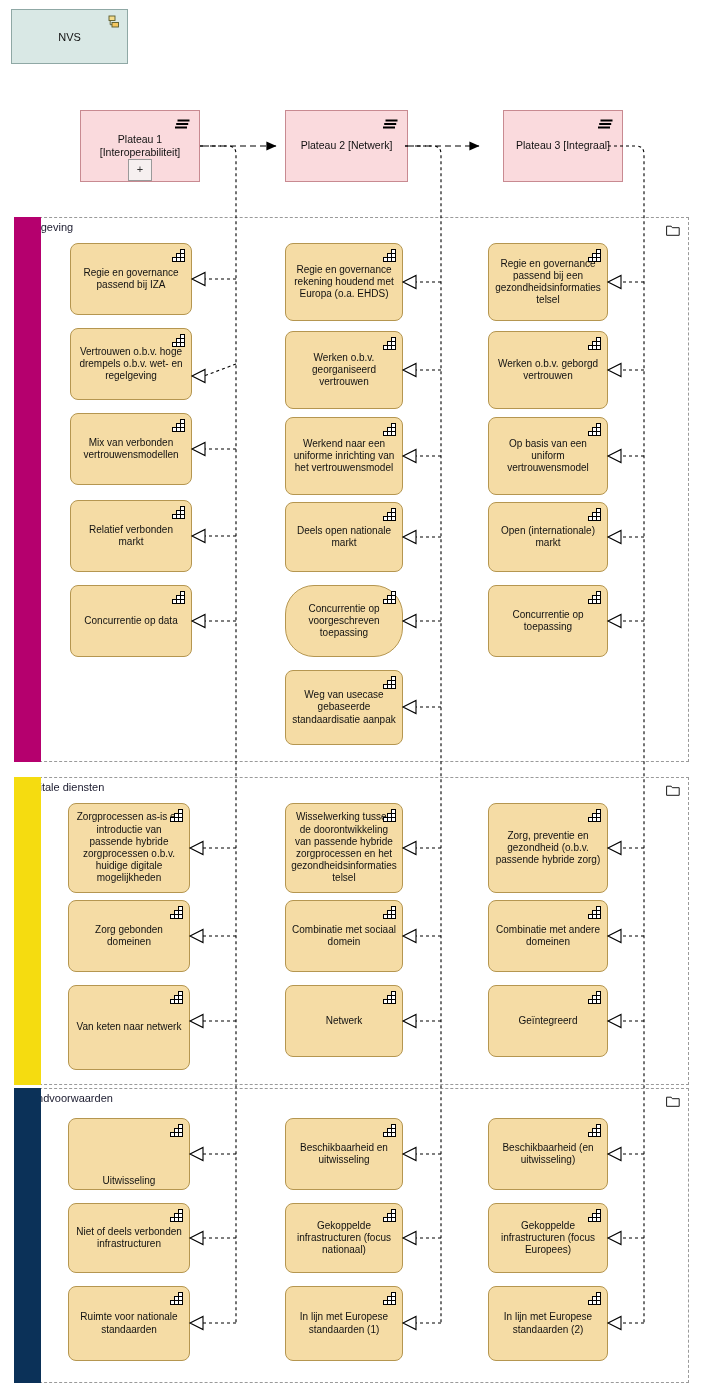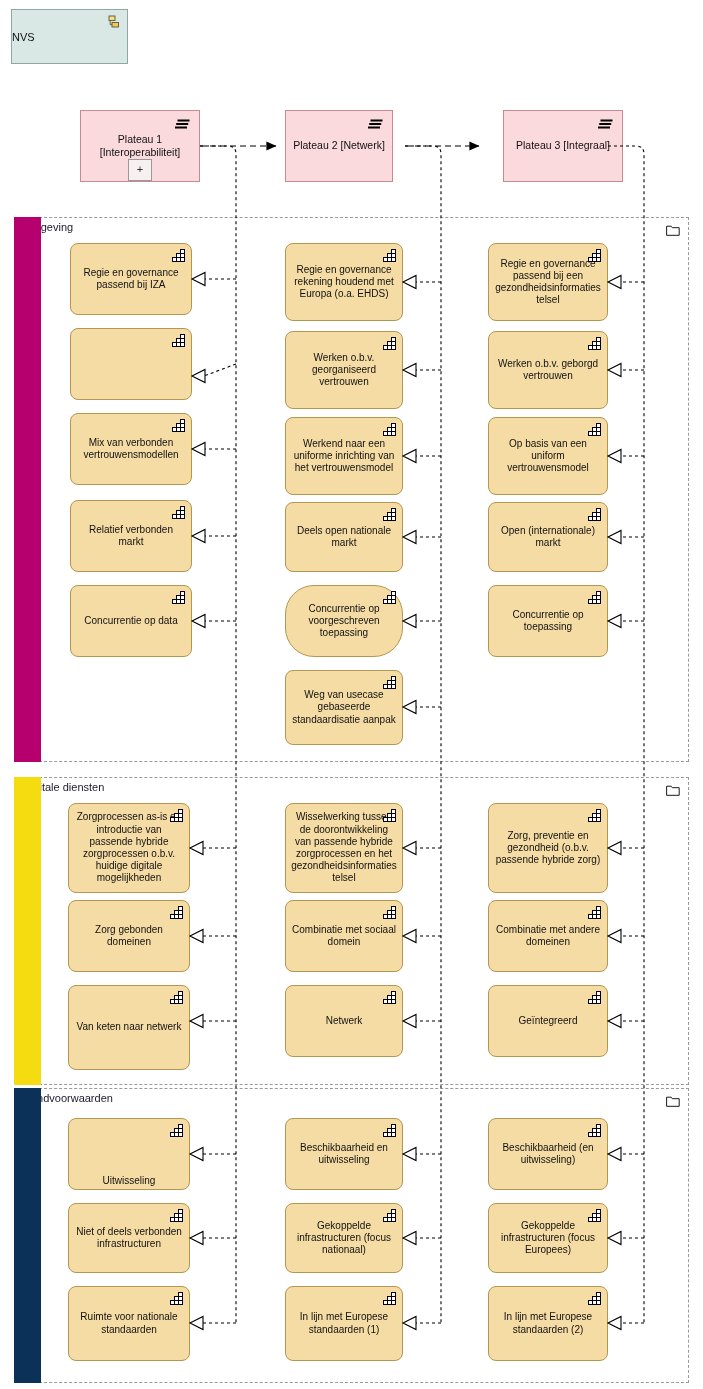--- a/index.html
+++ b/index.html
@@ -21,21 +21,21 @@
 
   
   .node { position: absolute; box-sizing: border-box; }
 
   
   .view-box {
     background: #d9e8e5;
     border: 1px solid #8fa8a5;
     display: flex;
     align-items: center;
-    justify-content: flex-start;
+    justify-content: center;
   }
   .view-box .label {
     font-size: 11px;
     color: #111;
     text-align: center;
   }
   .view-icon {
     position: absolute;
     right: 7px;
     top: 5px;
@@ -154,21 +154,21 @@
     <span class="label" style="white-space:pre-line;">Plateau 1
 [Interoperabiliteit]</span>
     <svg class="plateau-icon" viewBox="0 0 16 11">
       <rect x="2.5" y="0.5" width="12" height="2" fill="#000"></rect>
       <rect x="1.2" y="4" width="12" height="2" fill="#000"></rect>
       <rect x="0" y="7.5" width="12" height="2" fill="#000"></rect>
     </svg>
     <div class="plateau-plus">+</div>
   </div>
 
-  <div class="node plateau" style="left:285px; top:110px; width:108px; height:72px;">
+  <div class="node plateau" style="left:285px; top:110px; width:123px; height:72px;">
     <span class="label">Plateau 2 [Netwerk]</span>
     <svg class="plateau-icon" viewBox="0 0 16 11">
       <rect x="2.5" y="0.5" width="12" height="2" fill="#000"></rect>
       <rect x="1.2" y="4" width="12" height="2" fill="#000"></rect>
       <rect x="0" y="7.5" width="12" height="2" fill="#000"></rect>
     </svg>
   </div>
 
   <div class="node plateau" style="left:488px; top:110px; width:120px; height:72px;margin-left:15px;">
     <span class="label">Plateau 3 [Integraal]</span>
@@ -192,20 +192,21 @@
     <svg class="cap-icon" viewBox="0 0 13 13">
       <rect x="0.5" y="8.5" width="4" height="4" fill="#fff" stroke="#000" stroke-width="1"></rect>
       <rect x="4.5" y="8.5" width="4" height="4" fill="#fff" stroke="#000" stroke-width="1"></rect>
       <rect x="8.5" y="8.5" width="4" height="4" fill="#fff" stroke="#000" stroke-width="1"></rect>
       <rect x="4.5" y="4.5" width="4" height="4" fill="#fff" stroke="#000" stroke-width="1"></rect>
       <rect x="8.5" y="4.5" width="4" height="4" fill="#fff" stroke="#000" stroke-width="1"></rect>
       <rect x="8.5" y="0.5" width="4" height="4" fill="#fff" stroke="#000" stroke-width="1"></rect>
     </svg>
   </div>
   <div class="node capability" style="left:70px; top:328px; width:122px; height:72px;">
+    <span class="label">Vertrouwen o.b.v. hoge drempels o.b.v. wet- en regelgeving</span>
     <svg class="cap-icon" viewBox="0 0 13 13">
       <rect x="0.5" y="8.5" width="4" height="4" fill="#fff" stroke="#000" stroke-width="1"></rect>
         <rect x="4.5" y="8.5" width="4" height="4" fill="#fff" stroke="#000" stroke-width="1"></rect>
         <rect x="8.5" y="8.5" width="4" height="4" fill="#fff" stroke="#000" stroke-width="1"></rect>
         <rect x="4.5" y="4.5" width="4" height="4" fill="#fff" stroke="#000" stroke-width="1"></rect>
         <rect x="8.5" y="4.5" width="4" height="4" fill="#fff" stroke="#000" stroke-width="1"></rect>
         <rect x="8.5" y="0.5" width="4" height="4" fill="#fff" stroke="#000" stroke-width="1"></rect>
     </svg>
   </div>
   <div class="node capability" style="left:70px; top:413px; width:122px; height:72px;">

